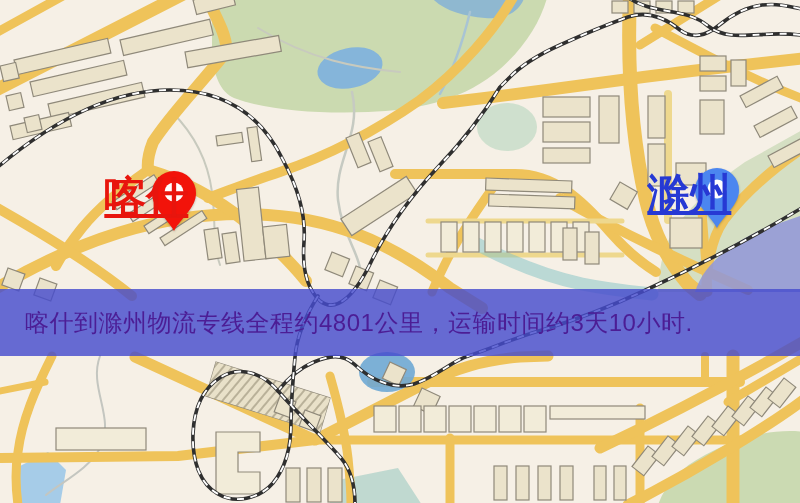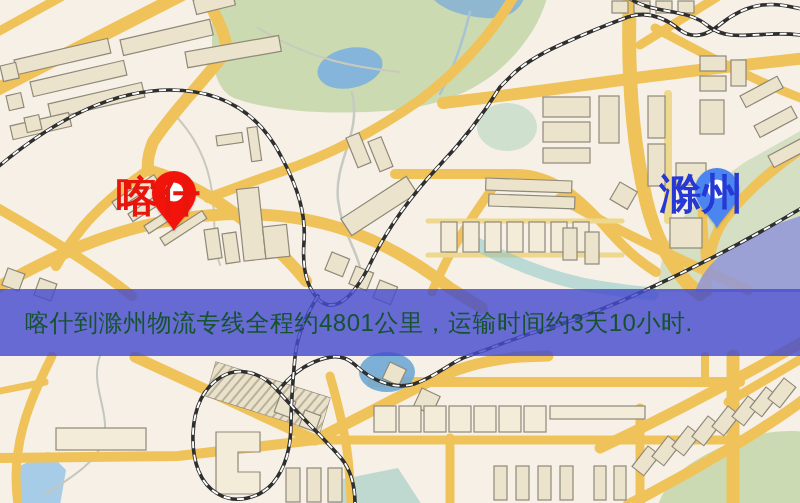--- a/index.html
+++ b/index.html
@@ -20,23 +20,24 @@
     position:absolute;left:0;top:289px;width:800px;height:67px;
     display:flex;align-items:center;z-index:5;
   }
   .banner-text{
     padding-left:25px;font-size:24px;letter-spacing:0.5px;white-space:nowrap;
     font-family:"Liberation Sans", sans-serif;
   }
   .marker{position:absolute;width:0;height:0;z-index:10;}
   .pin{position:absolute;left:-26px;top:-61px;filter:drop-shadow(0 1px 1px rgba(0,0,0,0.25));}
   .marker-label{
-    position:absolute;top:6px;left:12px;transform:translateX(-52%);
+    position:absolute;top:6px;left:0;transform:translateX(-52%);
     font-size:42px;font-weight:bold;line-height:1;white-space:nowrap;
     font-family:"Liberation Sans", sans-serif;
+    text-decoration:underline;
   }
 </style>
 </head>
 <body>
 
 <div class="stage">
 
   <svg width="800" height="503" viewBox="0 0 800 503">
     <defs>
       <pattern id="hatch" width="7" height="7" patternUnits="userSpaceOnUse" patternTransform="rotate(40)">
@@ -220,21 +221,21 @@
         <use href="#RA" class="rail-d"></use>
       <use href="#RB" class="rail-b"></use>
         <use href="#RB" class="rail-d"></use>
       <use href="#RC" class="rail-b"></use>
         <use href="#RC" class="rail-d"></use>
       <use href="#RE" class="rail-b"></use>
         <use href="#RE" class="rail-d"></use>
     </g>
   </svg>
 
-  <div class="banner" style="background: rgba(70, 76, 205, 0.82); color: #14532d;">
+  <div class="banner" style="background: rgba(70, 76, 205, 0.82); color: #4c1d95;">
     <span class="banner-text">喀什到滁州物流专线全程约4801公里，运输时间约3天10小时.</span>
   </div>
 
   <div class="marker" style="left: 148px; top: 170px;">
     <svg class="pin" width="52" height="62" viewBox="0 0 52 62">
       <path class="pin-body" d="M26,61 C19,48 4,38 4,23 A22,22 0 1 1 48,23 C48,38 33,48 26,61 Z" fill="#f2130a"></path>
       <circle cx="26" cy="22" r="9.5" fill="#ffffff"></circle>
     </svg>
     <div class="marker-label" style="color: rgb(232, 21, 13);">喀什</div>
   </div>

